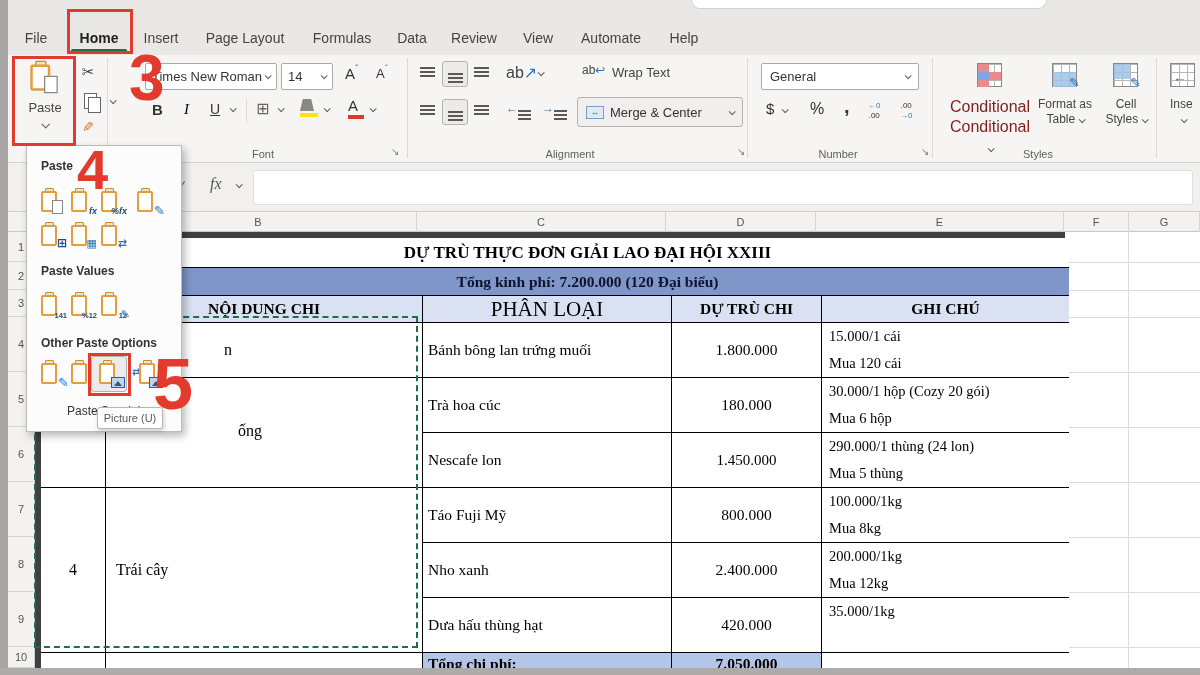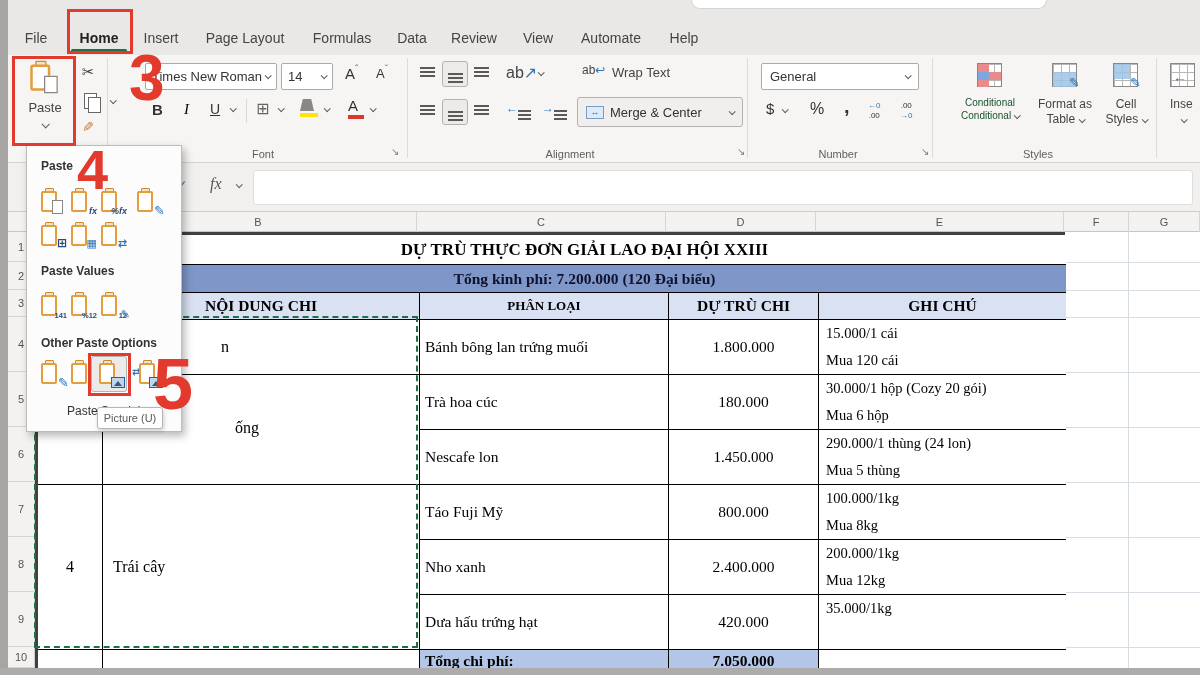--- a/index.html
+++ b/index.html
@@ -187,21 +187,21 @@
     <div class="glabel" style="left:830px">Number</div>
     <div class="launcher" style="left:913px">↘</div>
 
     <div class="abs" style="left:940px;top:6px;width:84px;height:80px;text-align:center">
       <div class="gridicon" style="left:29px;top:2px">
         <span style="position:absolute;left:0;top:0;width:11px;height:8px;background:#E98B8B"></span>
         <span style="position:absolute;left:0;top:8px;width:11px;height:8px;background:#7EA6E0"></span>
         <span style="position:absolute;left:0;top:16px;width:11px;height:7px;background:#E98B8B"></span>
         <span style="position:absolute;left:11px;top:8px;width:12px;height:8px;background:#E98B8B"></span>
       </div>
-      <div style="position:absolute;top:36px;width:100%;font-size:10px;color:#14532d;line-height:1.25">
+      <div style="position:absolute;top:36px;width:100%;font-size:16px;color:#7f1d1d;line-height:1.25">
         <div>Conditional</div>
         <div><span>Conditional</span> <span class="chev sm"></span></div>
       </div>
     </div>
     <div class="abs" style="left:1022px;top:6px;width:70px;height:80px;text-align:center">
       <div class="gridicon" style="left:22px;top:2px">
         <span style="position:absolute;left:0;top:8px;width:23px;height:15px;background:#9DC3E6;opacity:.85"></span>
         <span class="pencil" style="right:-4px;bottom:-4px">✎</span>
       </div>
       <div style="position:absolute;top:36px;width:100%;font-size:12px;color:#444;line-height:1.25">
@@ -264,29 +264,29 @@
   <div class="gridline-h" style="top:262px"></div>
   <div class="gridline-h" style="top:290px"></div>
   <div class="gridline-h" style="top:317px"></div>
   <div class="gridline-h" style="top:372px"></div>
   <div class="gridline-h" style="top:427px"></div>
   <div class="gridline-h" style="top:482px"></div>
   <div class="gridline-h" style="top:537px"></div>
   <div class="gridline-h" style="top:592px"></div>
   <div class="gridline-h" style="top:647px"></div>
 
-  <div class="abs" style="left:35px;top:232px;width:1030px;height:436px;border:3px solid #404040">
+  <div class="abs" style="left:35px;top:232px;width:1030px;height:436px;border:6px solid #404040">
 
     <div class="cell sv" style="left:0;top:0;width:1028px;height:30px;border-right:none;display:flex;align-items:center;justify-content:center;padding-left:65px;font-weight:bold;font-size:17px">DỰ TRÙ THỰC ĐƠN GIẢI LAO ĐẠI HỘI XXIII</div>
 
     <div class="cell sv" style="left:0;top:30px;width:1028px;height:28px;border-right:none;background:#7E96C8;display:flex;align-items:center;justify-content:center;padding-left:65px;font-weight:bold;font-size:15.5px;color:#10132E">Tổng kinh phí: 7.200.000 (120 Đại biểu)</div>
 
     <div class="cell" style="left:0;top:58px;width:65px;height:27px;background:#D9E1F2"></div>
     <div class="cell sv flexc" style="left:65px;top:58px;width:317px;height:27px;background:#D9E1F2;font-weight:bold;font-size:15.5px">NỘI DUNG CHI</div>
-    <div class="cell sv flexc" style="left:382px;top:58px;width:249px;height:27px;background:#D9E1F2;font-weight:bold;font-size:13px">PHÂN LOẠI</div>
+    <div class="cell sv flexc" style="left:382px;top:58px;width:249px;height:27px;background:#D9E1F2;font-weight:normal;font-size:21px">PHÂN LOẠI</div>
     <div class="cell sv flexc" style="left:631px;top:58px;width:150px;height:27px;background:#D9E1F2;font-weight:bold;font-size:15.5px">DỰ TRÙ CHI</div>
     <div class="cell sv flexc" style="left:781px;top:58px;width:247px;height:27px;background:#D9E1F2;font-weight:bold;font-size:15.5px;border-right:none">GHI CHÚ</div>
 
     <div class="cell" style="left:0;top:85px;width:65px;height:165px"></div>
     <div class="cell sv flexc" style="left:0;top:250px;width:65px;height:165px;font-size:16px">4</div>
     <div class="cell" style="left:0;top:415px;width:65px;height:21px;border-bottom:none"></div>
 
     <div class="cell sv" style="left:65px;top:85px;width:317px;height:55px;font-size:16px">
       <span style="position:absolute;left:118px;top:18px">n</span>
     </div>
@@ -324,21 +324,21 @@
       <div>Mua 8kg</div>
     </div>
 
     <div class="cell sv" style="left:382px;top:305px;width:249px;height:55px;display:flex;align-items:center;padding-left:5px;font-size:15.5px">Nho xanh</div>
     <div class="cell sv flexc" style="left:631px;top:305px;width:150px;height:55px;font-size:15.5px">2.400.000</div>
     <div class="cell sv" style="left:781px;top:305px;width:247px;height:55px;border-right:none;padding-left:7px;font-size:14.5px;line-height:27px">
       <div>200.000/1kg</div>
       <div>Mua 12kg</div>
     </div>
 
-    <div class="cell sv" style="left:382px;top:360px;width:249px;height:55px;display:flex;align-items:center;padding-left:5px;font-size:15.5px">Dưa hấu trứng hạt</div>
+    <div class="cell sv" style="left:382px;top:360px;width:249px;height:55px;display:flex;align-items:center;padding-left:5px;font-size:15.5px">Dưa hấu thùng hạt</div>
     <div class="cell sv flexc" style="left:631px;top:360px;width:150px;height:55px;font-size:15.5px">420.000</div>
     <div class="cell sv" style="left:781px;top:360px;width:247px;height:55px;border-right:none;padding-left:7px;font-size:14.5px;line-height:27px">
       <div>35.000/1kg</div>
     </div>
 
     <div class="cell sv" style="left:382px;top:415px;width:249px;height:21px;border-bottom:none;background:#B4C6E7;display:flex;align-items:center;padding-left:5px;font-weight:bold;font-size:15.5px">Tổng chi phí:</div>
     <div class="cell sv flexc" style="left:631px;top:415px;width:150px;height:21px;border-bottom:none;background:#B4C6E7;font-weight:bold;font-size:15.5px">7.050.000</div>
     <div class="cell" style="left:781px;top:415px;width:247px;height:21px;border-right:none;border-bottom:none"></div>
   </div>
 

